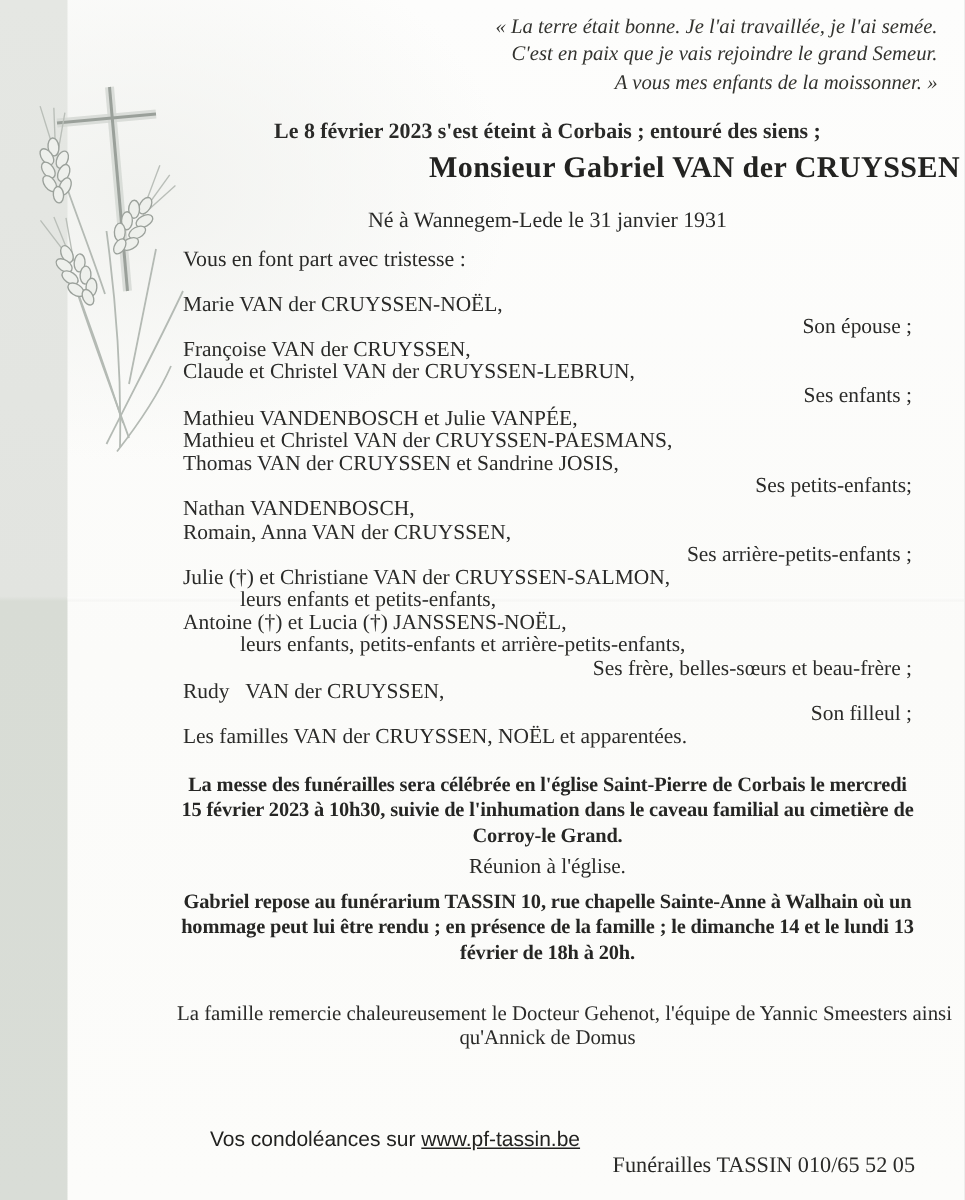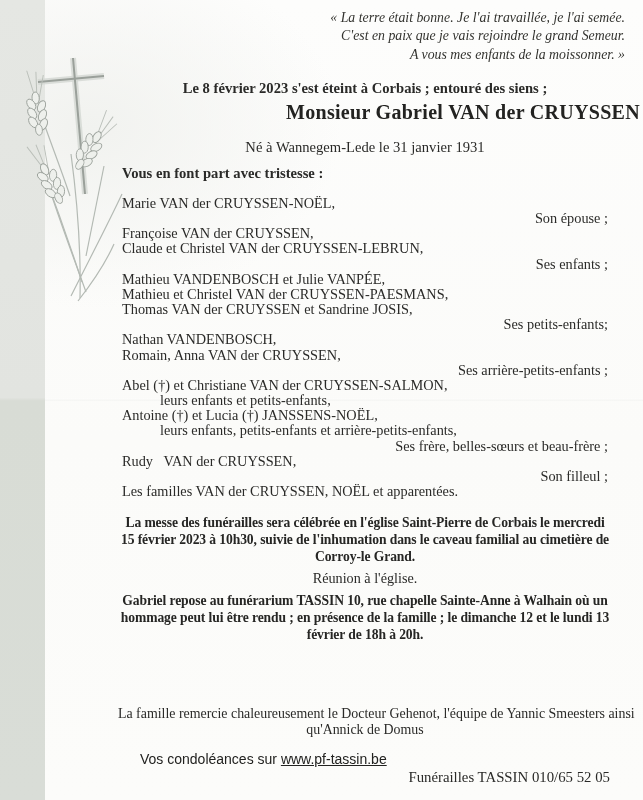--- a/index.html
+++ b/index.html
@@ -35,36 +35,36 @@
   .page-title{
     position:absolute;left:90px;top:101px;width:550px;
     text-align:right;font-size:20px;font-weight:bold;letter-spacing:0.3px;
     color:#232321;white-space:nowrap;
   }
   .birth-line{
     position:absolute;left:122px;top:139px;width:486px;
     text-align:center;font-size:14.6px;
   }
   .intro-line{
-    position:absolute;left:122px;top:165px;font-size:14.6px;font-weight:bold;
+    position:absolute;left:122px;top:165px;font-size:14.6px;
   }
   .family-list{
     position:absolute;left:122px;top:196px;width:486px;
     font-size:14.3px;line-height:15.15px;
   }
   .family-list .line{white-space:pre;}
   .family-list .line.right{text-align:right;}
   .family-list .line.indent{padding-left:38px;}
   .para{position:absolute;left:118px;width:494px;text-align:center;font-size:13.6px;line-height:17.2px;}
   .para .line{white-space:nowrap;}
   .para.bold{font-weight:bold;letter-spacing:-0.1px;color:#262624;}
   .mass{top:514px;}
   .reunion{top:570px;font-size:14.2px;}
   .visitation{top:592px;}
-  .thanks{top:669px;font-size:13.9px;line-height:16.2px;margin-top:37px;}
+  .thanks{top:669px;font-size:13.9px;line-height:16.2px;}
   .condolences{
     position:absolute;left:140px;top:751px;
     font-family:"Liberation Sans", sans-serif;font-size:14px;color:#222220;
   }
   .condolences a{color:#222220;text-decoration:underline;}
   .funeral-home{
     position:absolute;left:122px;top:769px;width:488px;
     text-align:right;font-size:14.8px;
   }
 </style>
@@ -135,41 +135,41 @@
       <div class="line">Françoise VAN der CRUYSSEN,</div>
       <div class="line">Claude et Christel VAN der CRUYSSEN-LEBRUN,</div>
       <div class="line right">Ses enfants ;</div>
       <div class="line">Mathieu VANDENBOSCH et Julie VANPÉE,</div>
       <div class="line">Mathieu et Christel VAN der CRUYSSEN-PAESMANS,</div>
       <div class="line">Thomas VAN der CRUYSSEN et Sandrine JOSIS,</div>
       <div class="line right">Ses petits-enfants;</div>
       <div class="line">Nathan VANDENBOSCH,</div>
       <div class="line">Romain, Anna VAN der CRUYSSEN,</div>
       <div class="line right">Ses arrière-petits-enfants ;</div>
-      <div class="line">Abel (†) et Christiane VAN der CRUYSSEN-SALMON,</div>
+      <div class="line">Julie (†) et Christiane VAN der CRUYSSEN-SALMON,</div>
       <div class="line indent">leurs enfants et petits-enfants,</div>
       <div class="line">Antoine (†) et Lucia (†) JANSSENS-NOËL,</div>
       <div class="line indent">leurs enfants, petits-enfants et arrière-petits-enfants,</div>
       <div class="line right">Ses frère, belles-sœurs et beau-frère ;</div>
       <div class="line">Rudy   VAN der CRUYSSEN,</div>
       <div class="line right">Son filleul ;</div>
       <div class="line">Les familles VAN der CRUYSSEN, NOËL et apparentées.</div>
     </div>
 
   <div class="para bold mass">
       <div class="line">La messe des funérailles sera célébrée en l'église Saint-Pierre de Corbais le mercredi</div>
       <div class="line">15 février 2023 à 10h30, suivie de l'inhumation dans le caveau familial au cimetière de</div>
       <div class="line">Corroy-le Grand.</div>
     </div>
 
   <div class="para reunion">Réunion à l'église.</div>
 
   <div class="para bold visitation">
       <div class="line">Gabriel repose au funérarium TASSIN 10, rue chapelle Sainte-Anne à Walhain où un</div>
-      <div class="line">hommage peut lui être rendu ; en présence de la famille ; le dimanche 12 et le lundi 13</div>
+      <div class="line">hommage peut lui être rendu ; en présence de la famille ; le dimanche 14 et le lundi 13</div>
       <div class="line">février de 18h à 20h.</div>
     </div>
 
   <div class="para thanks">
       <div class="line">La famille remercie chaleureusement le Docteur Gehenot, l'équipe de Yannic Smeesters ainsi</div>
       <div class="line">qu'Annick de Domus</div>
     </div>
 
   <div class="condolences">
     <span>Vos condoléances sur </span><a href="#">www.pf-tassin.be</a>

